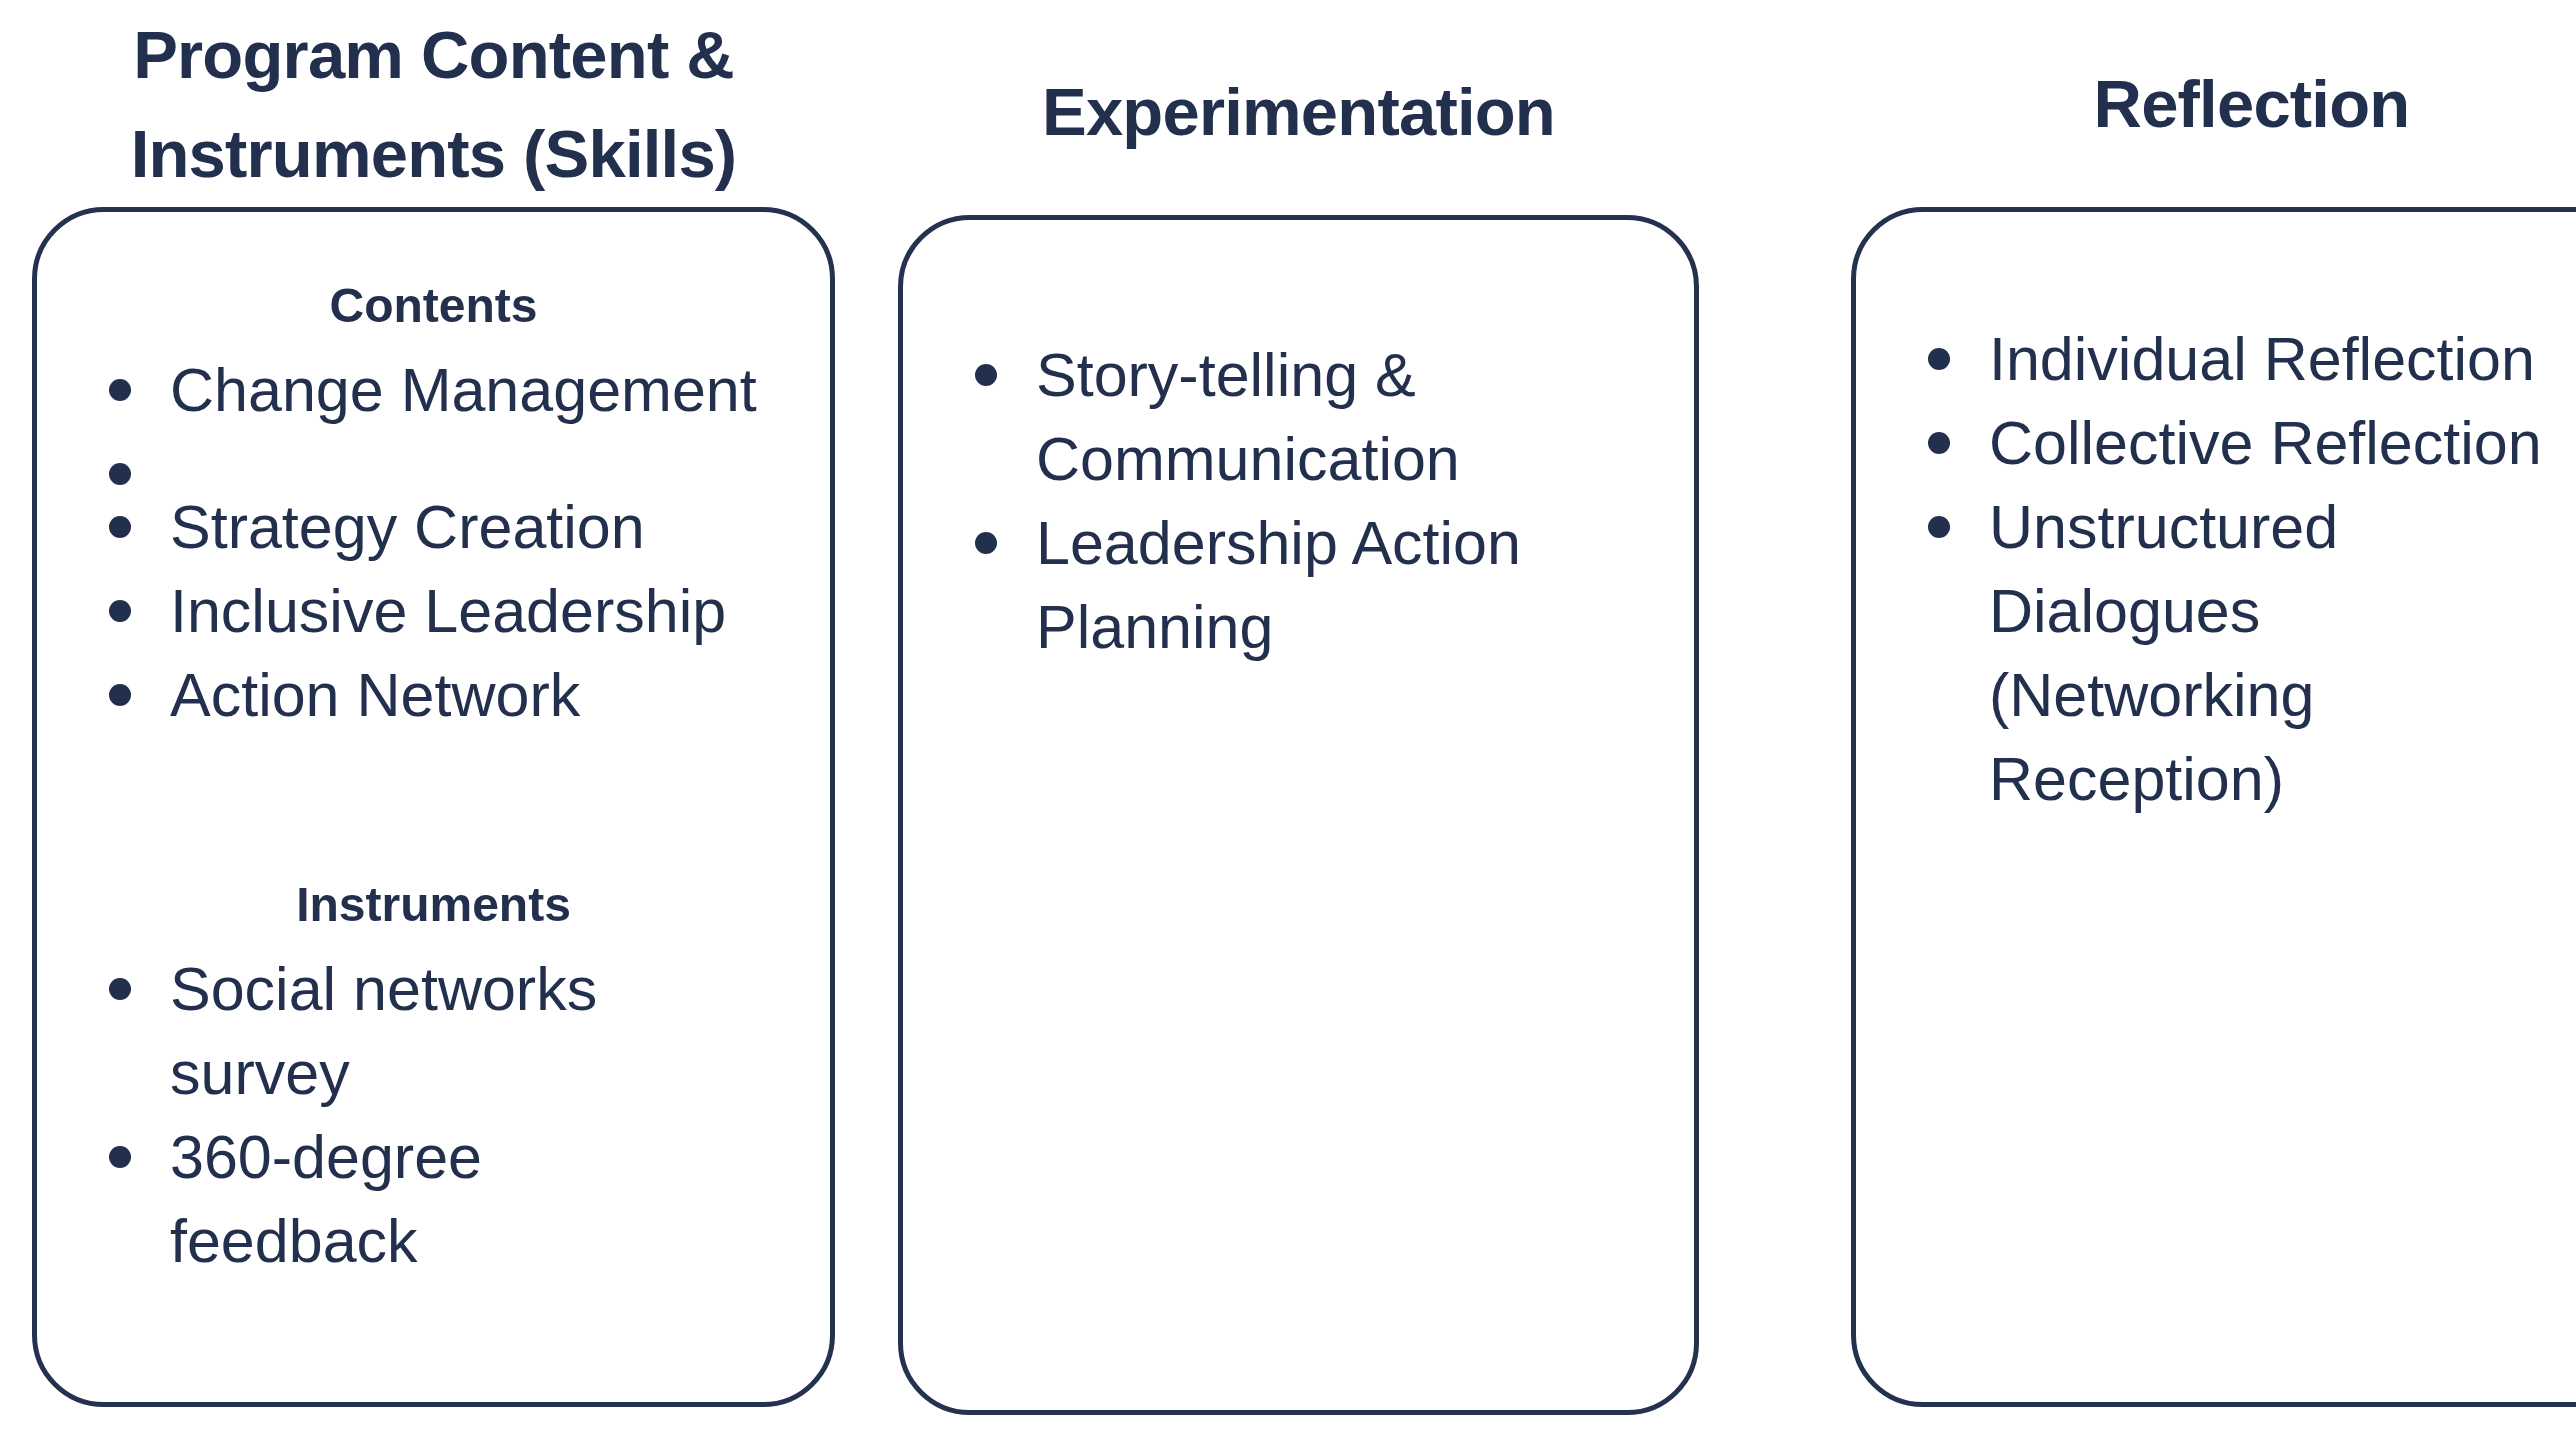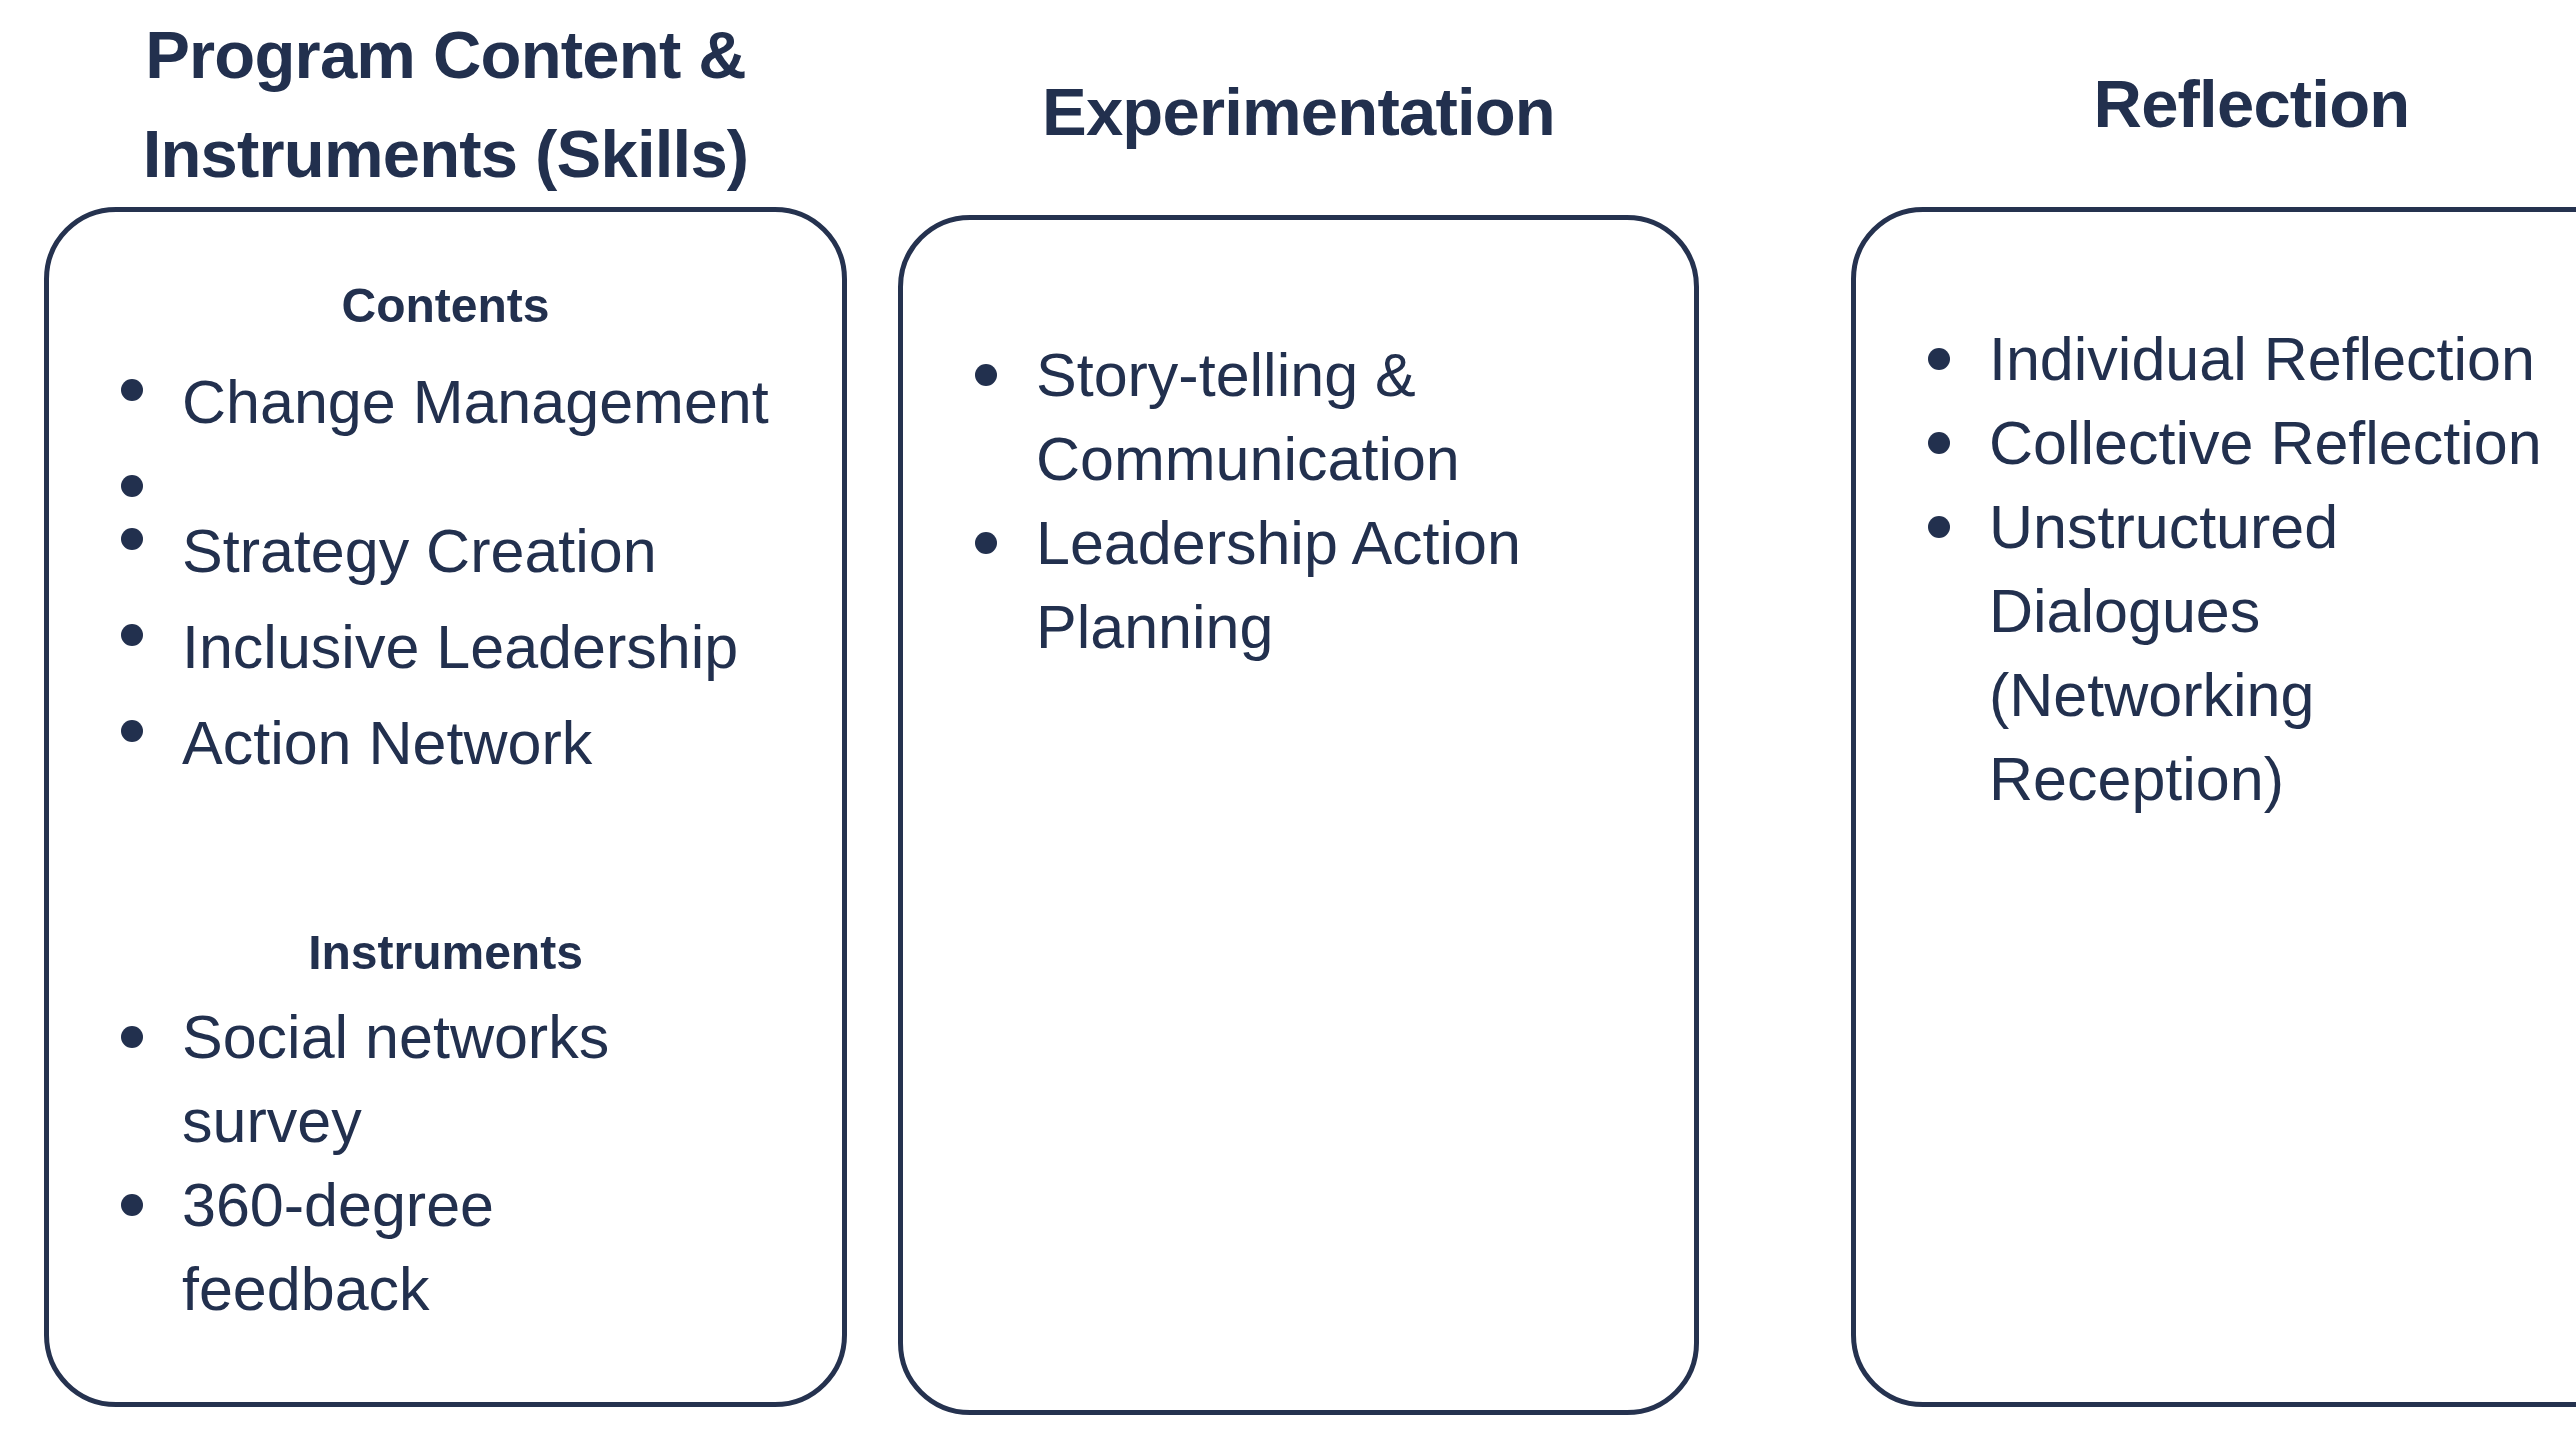--- a/index.html
+++ b/index.html
@@ -10,21 +10,21 @@
   html,body{margin:0;padding:0;background:var(--background);}
   .canvas{
     position:relative;
     width:2576px;height:1432px;
     background:var(--background);
     font-family:"Liberation Sans","DejaVu Sans",sans-serif;
     color:var(--ink);
     overflow:hidden;
   }
   .column{position:absolute;top:0;height:1432px;}
-  .col-1{left:44px;width:803px;}
+  .col-1{left:32px;width:803px;}
   .col-2{left:898px;width:801px;margin-top:8px;}
   .col-3{left:1851px;width:801px;}
 
   .col-header{
     position:absolute;top:0;left:0;right:0;height:207px;
     display:flex;flex-direction:column;justify-content:center;align-items:center;
     font-size:67px;font-weight:700;line-height:99px;
     text-align:center;letter-spacing:-0.8px;
   }
   .box{
@@ -53,21 +53,21 @@
     display:flex;align-items:flex-start;
     font-size:61px;font-weight:400;line-height:84px;
   }
   .dot{
     flex:0 0 auto;
     width:22px;height:22px;border-radius:50%;
     background:var(--ink);
     margin:31px 39px 0 0;
   }
   .txt{display:inline-block;}
-  .col-1 .items-contents .txt{max-width:599px;margin-top:12px;}
+  .col-1 .items-contents .txt{max-width:599px;}
   .col-1 .items-instruments .txt{max-width:557px;}
   .col-2 .txt{max-width:590px;}
   .col-3 .txt{max-width:582px;}
 </style>
 </head>
 <body>
 
 <div class="canvas">
 
   <section class="column col-1">

